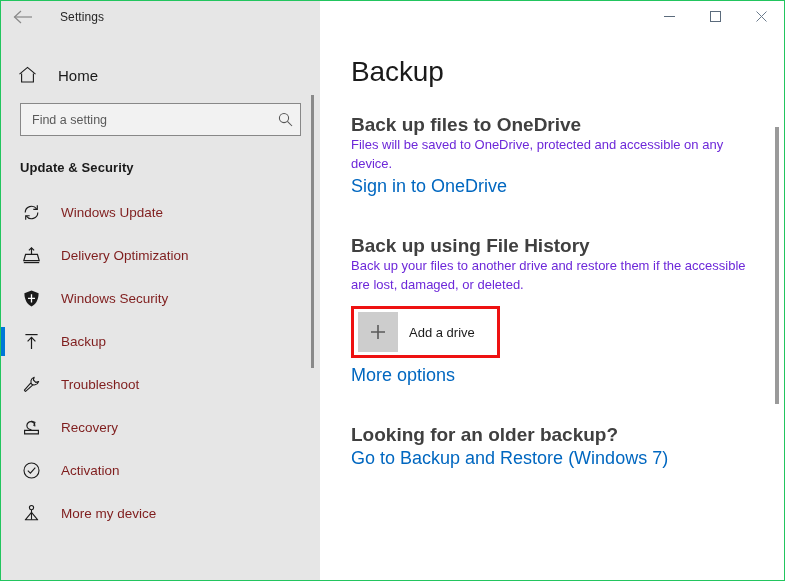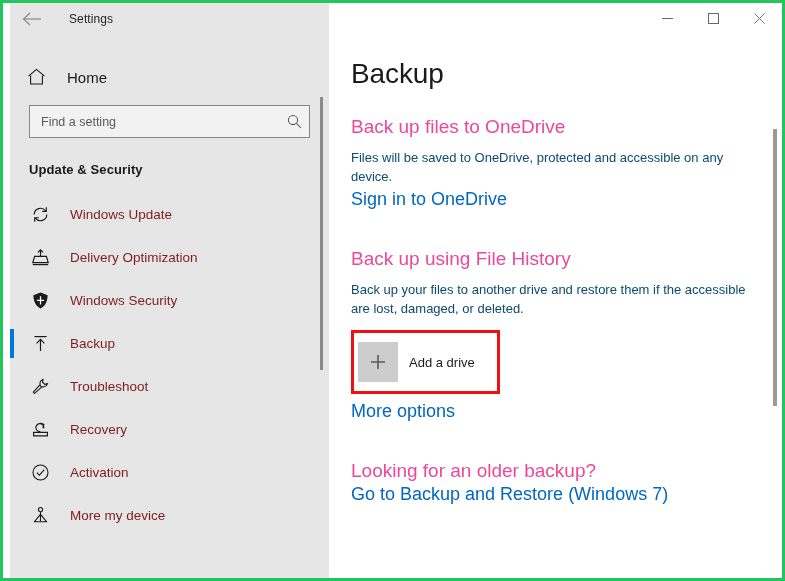--- a/index.html
+++ b/index.html
@@ -9,26 +9,25 @@
     height: 581px;
     overflow: hidden;
     background: #ffffff;
     font-family: "Liberation Sans", sans-serif;
   }
 
   #window {
     position: relative;
     width: 785px;
     height: 581px;
-    border: 3px solid #22c55e;
+    border: 1px solid #22c55e;
     background: #ffffff;
     display: flex;
     flex-direction: column;
     overflow: hidden;
-    padding-left: 7px;
   }
 
   
   #titlebar {
     position: relative;
     height: 32px;
     flex: 0 0 32px;
     display: flex;
     align-items: center;
     background: #e6e6e6;
@@ -72,20 +71,21 @@
     cursor: pointer;
   }
   .win-ctrl svg { display: block; }
 
   
   #body {
     flex: 1;
     display: flex;
     min-height: 0;
     position: relative;
+    gap: 9px;
   }
 
   
   #sidebar {
     width: 319px;
     flex: 0 0 319px;
     background: #e6e6e6;
     position: relative;
     overflow: hidden;
   }
@@ -202,49 +202,49 @@
   .page-title {
     font-size: 28px;
     font-weight: normal;
     color: #1a1a1a;
     margin-top: 23px;
     letter-spacing: -.1px;
   }
 
   .sec-head {
     font-size: 19px;
-    font-weight: normal;
-    color: #ec4899;
+    font-weight: bold;
+    color: #404040;
     margin-top: 26px;
   }
   .sec-head.tight { margin-top: 38px; }
 
   .sec-desc {
     font-size: 13px;
-    color: #0c4a6e;
-    margin-top: 11px;
+    color: #6d28d9;
+    margin-top: 0;
     line-height: 1.45;
     max-width: 412px;
   }
 
   .link {
     display: inline-block;
     font-size: 18px;
     color: #0067c0;
     margin-top: 2px;
     text-decoration: none;
     cursor: pointer;
   }
 
   
   .highlight-box {
     position: relative;
     margin-top: 12px;
     width: 149px;
-    height: 64px;
+    height: 52px;
     border: 3px solid #ee1111;
     display: flex;
     align-items: center;
   }
   .add-drive {
     display: flex;
     align-items: center;
     cursor: pointer;
     margin-left: 4px;
   }

